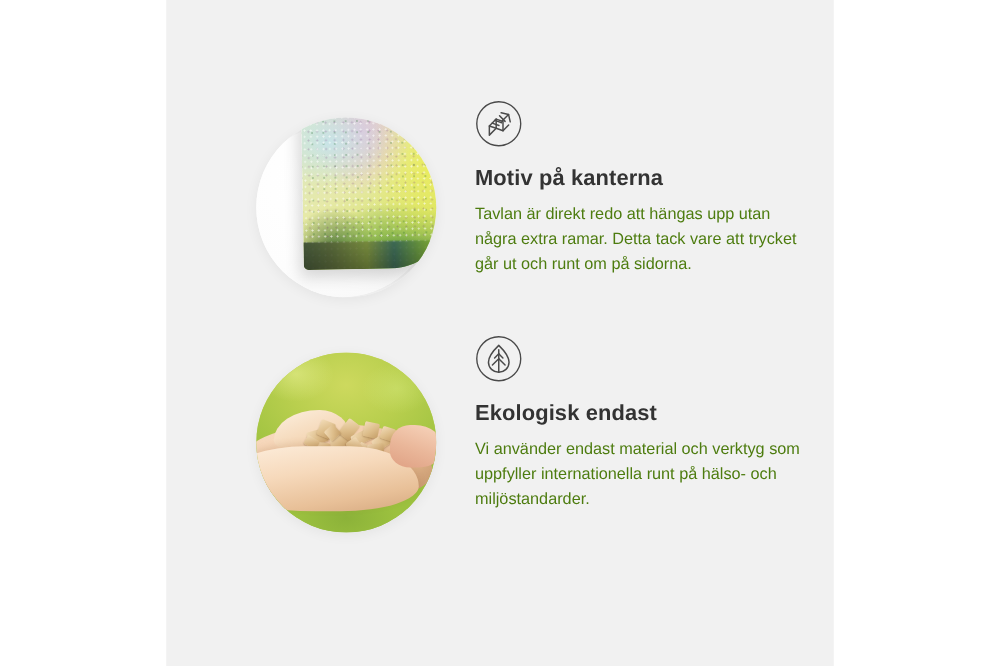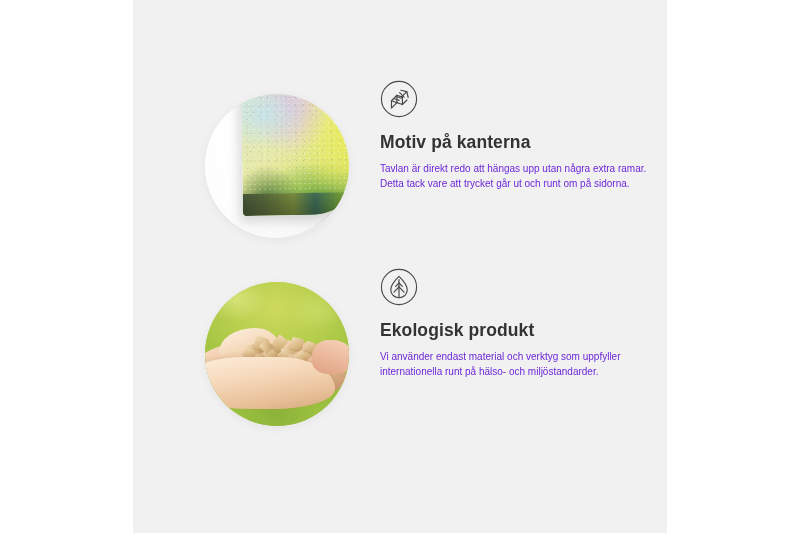--- a/index.html
+++ b/index.html
@@ -199,23 +199,23 @@
     font-family: "Liberation Sans", sans-serif;
     font-size: 17.5px;
     font-weight: 600;
     color: #333333;
     letter-spacing: 0.1px;
     line-height: 1.2;
   }
   .feature-desc {
     margin: 0;
     font-family: "Liberation Sans", sans-serif;
-    font-size: 10px;
+    font-size: 13px;
     font-weight: 400;
-    color: #6d28d9;
+    color: #4d7c0f;
     line-height: 1.52;
     max-width: 268px;
   }
 </style>
 </head>
 <body>
 
 <div class="canvas-root">
 
   <div class="panel">
@@ -287,19 +287,19 @@
           <svg viewBox="0 0 48 48" width="38" height="38" fill="none" stroke="#4a4a4a" stroke-width="1.5" stroke-linecap="round" stroke-linejoin="round">
             <circle cx="24" cy="24" r="22.2" stroke-width="1.4"></circle>
             <path d="M24 10.5 C31.2 17.4 34.4 22.6 34.4 27.6 C34.4 33.4 29.7 37.6 24 37.6 C18.3 37.6 13.6 33.4 13.6 27.6 C13.6 22.6 16.8 17.4 24 10.5 Z"></path>
             <path d="M24 14.8 L24 37.6"></path>
             <path d="M24 24.0 L17.6 30.4"></path>
             <path d="M24 24.0 L30.4 30.4"></path>
             <path d="M24 19.0 L19.8 23.2"></path>
             <path d="M24 19.0 L28.2 23.2"></path>
           </svg>
         </span>
-        <h3 class="feature-title">Ekologisk produkt</h3>
+        <h3 class="feature-title">Ekologisk endast</h3>
         <p class="feature-desc">Vi använder endast material och verktyg som uppfyller internationella runt på hälso- och miljöstandarder.</p>
       </div>
     </div>
 
   </div>
 </div>
 
 </body></html>

